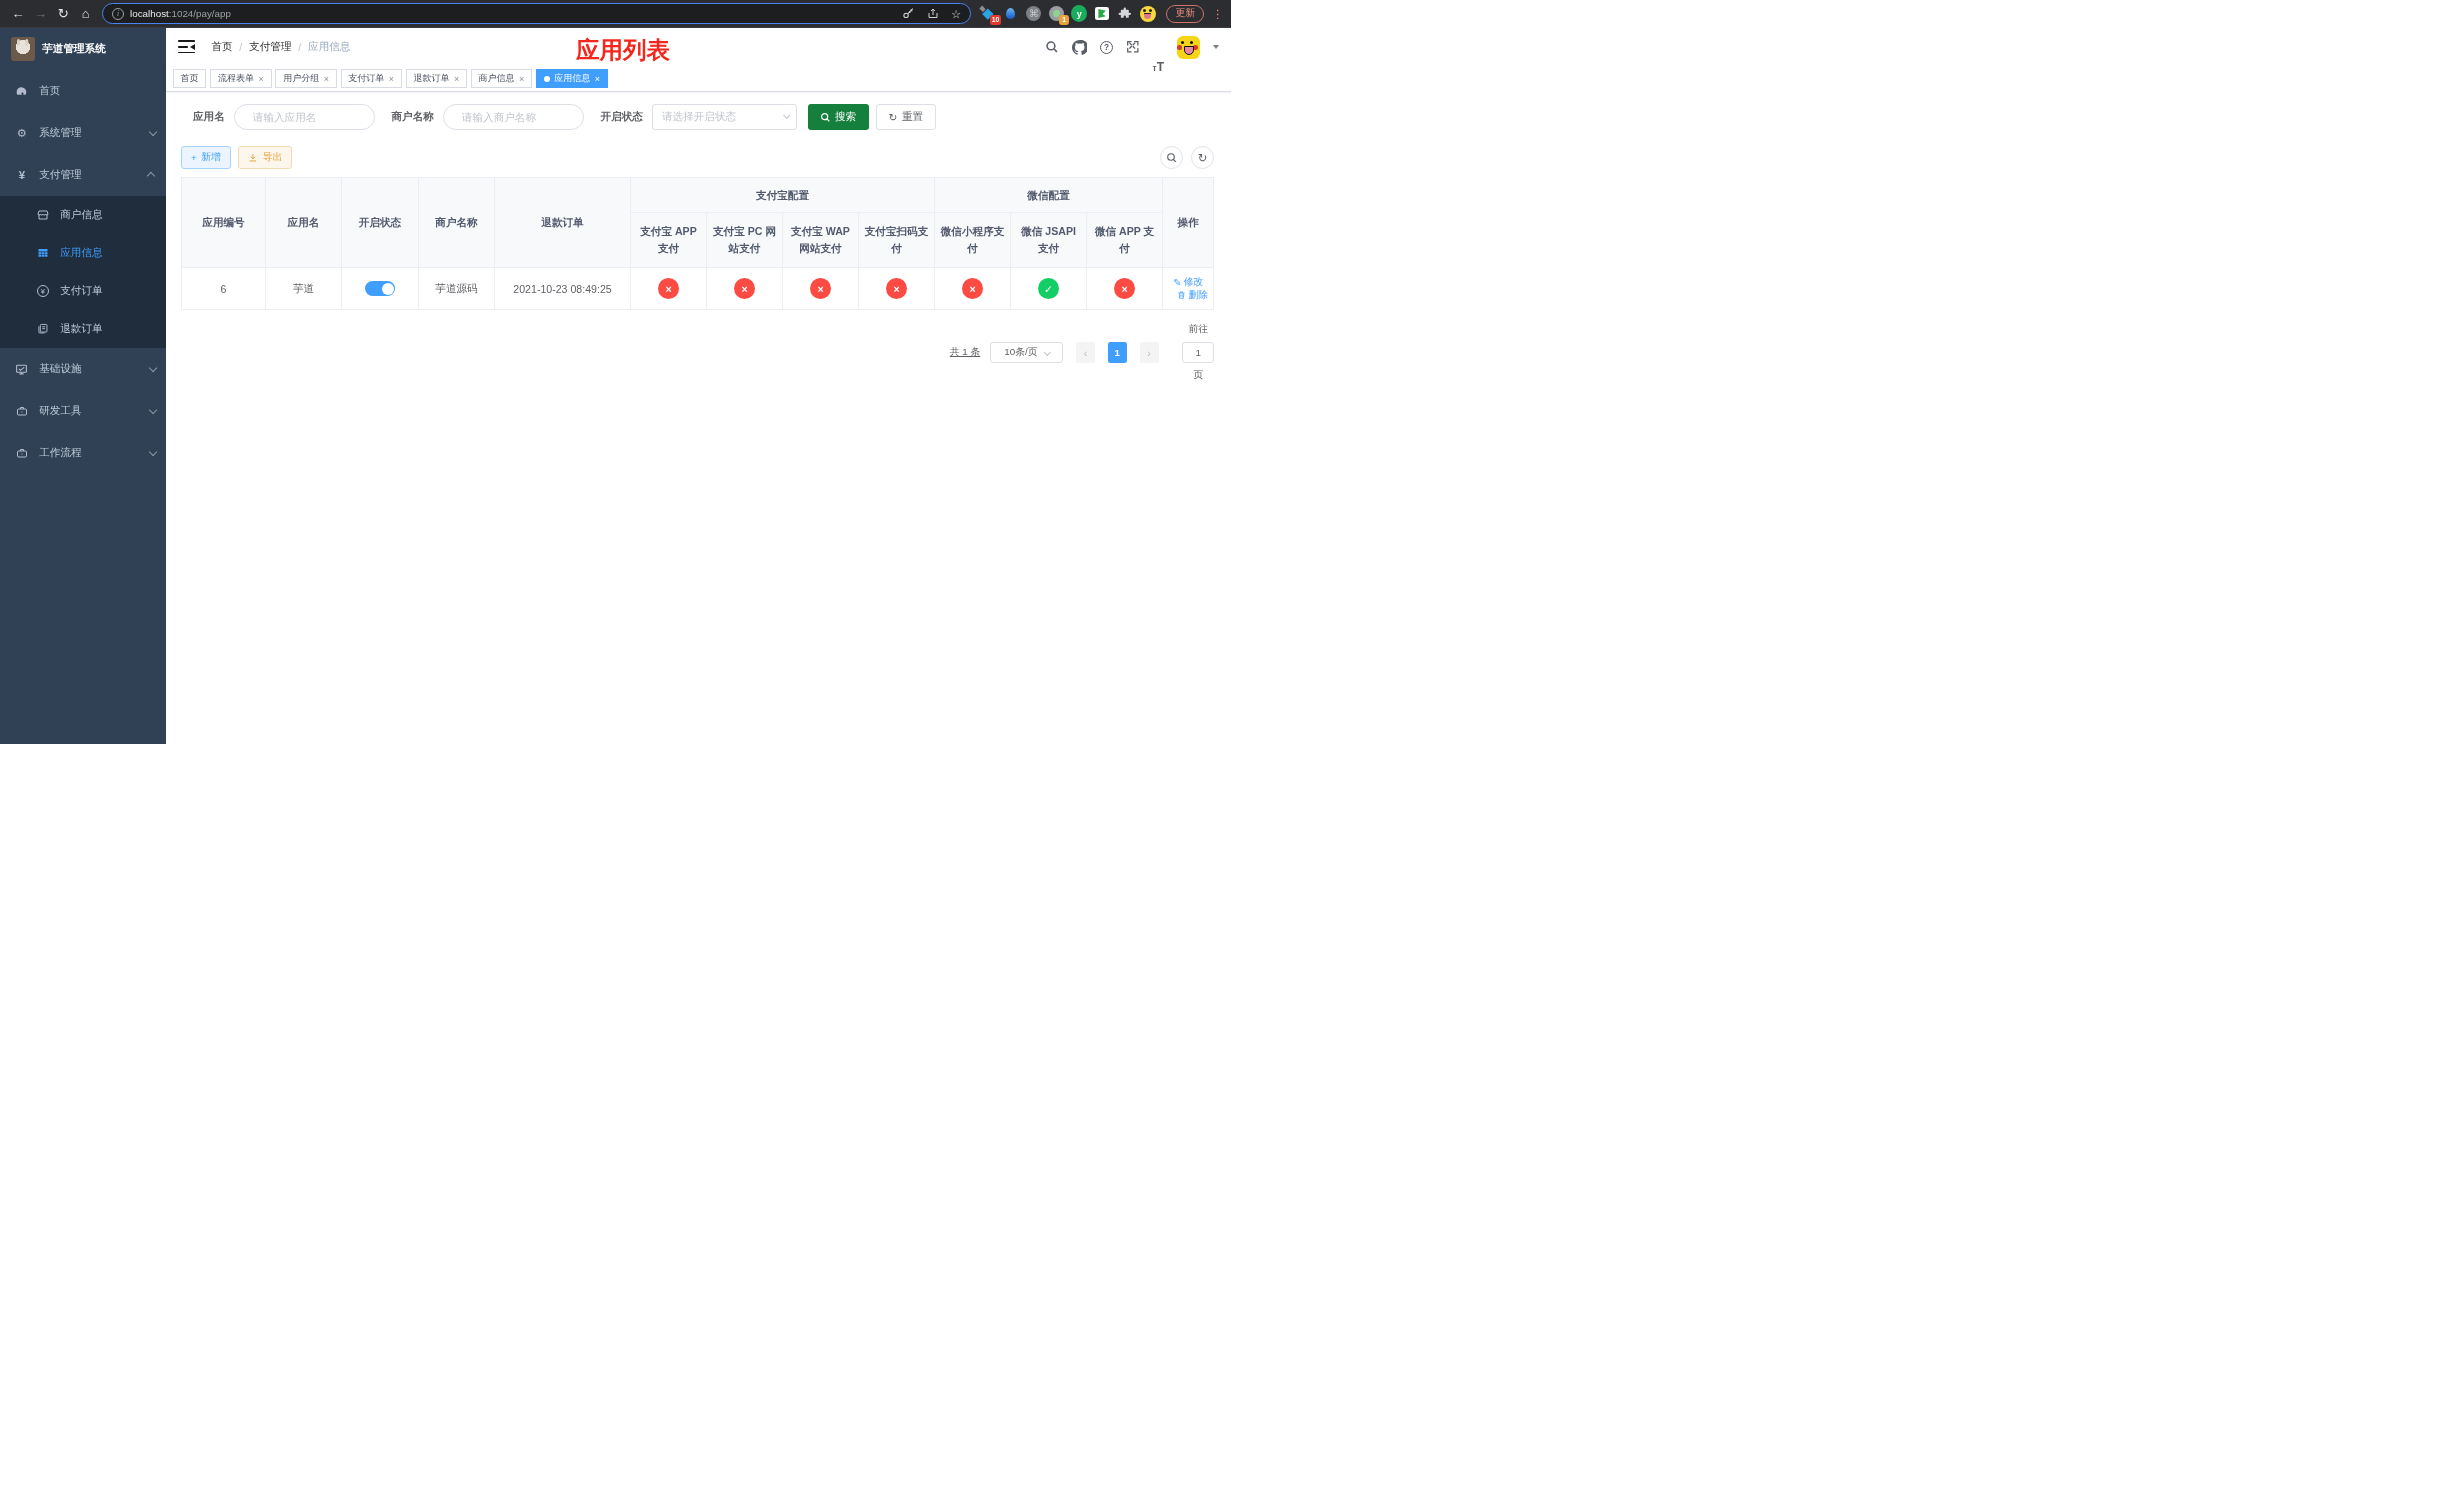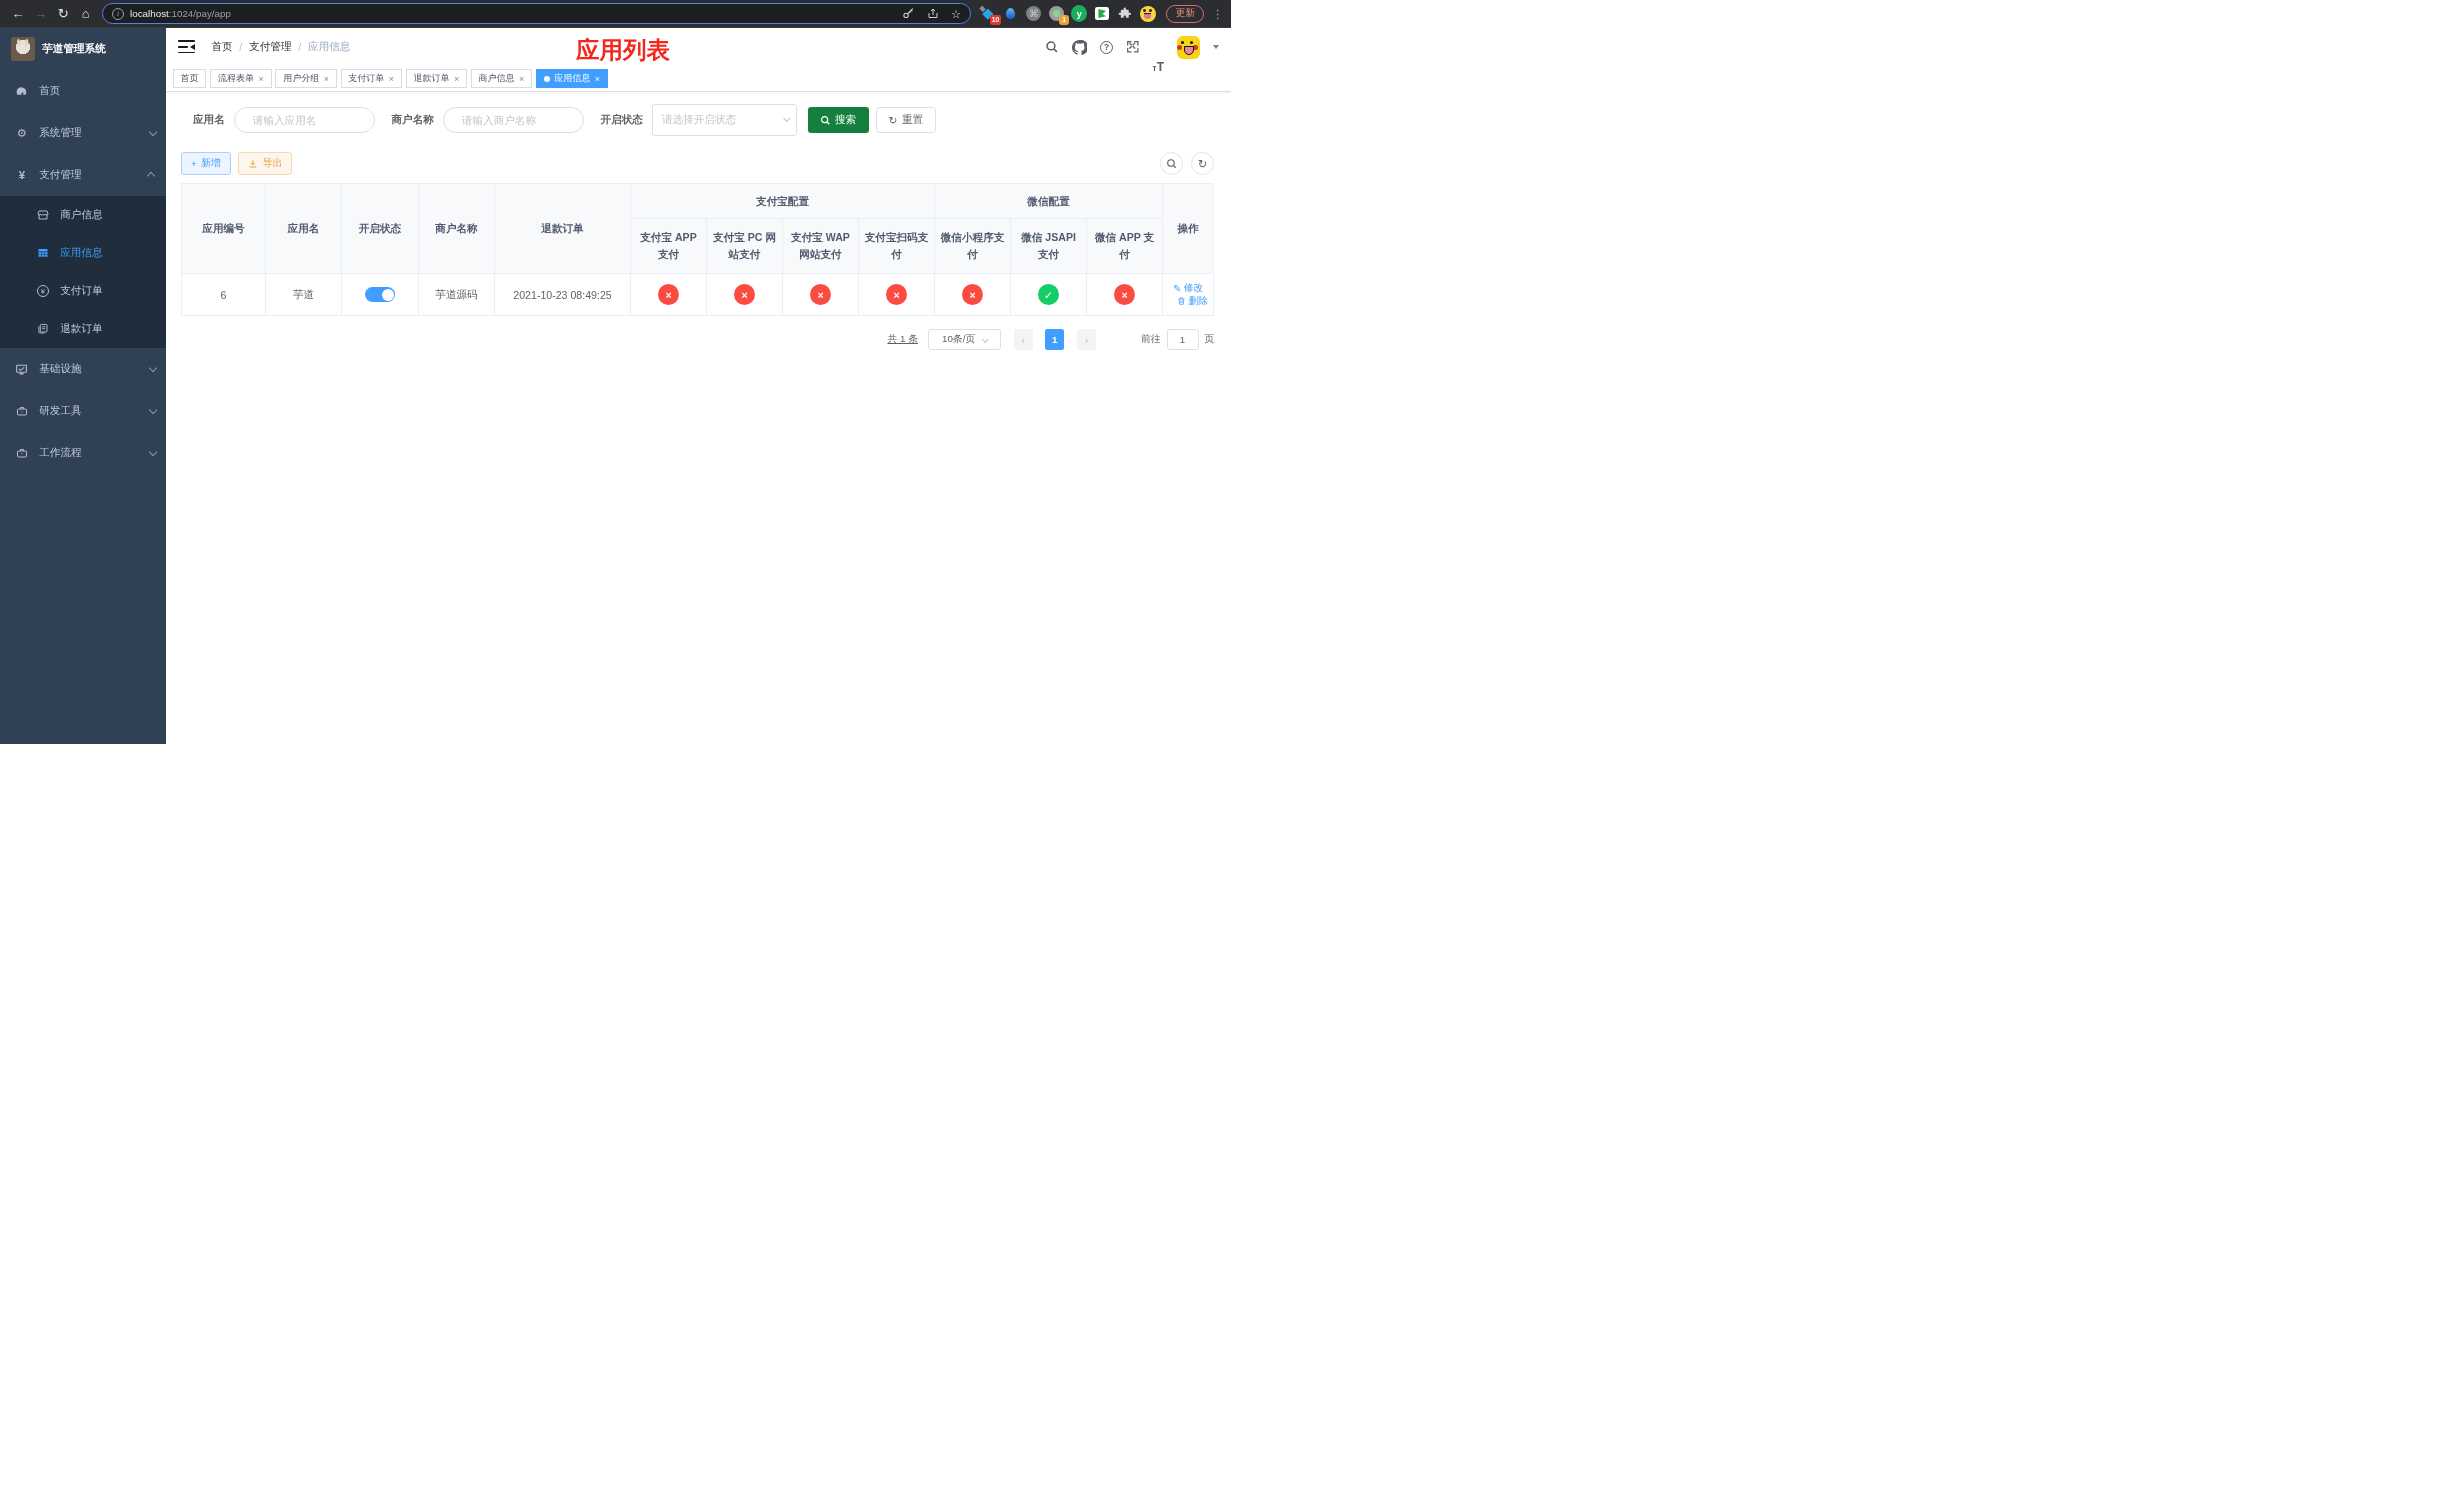--- a/index.html
+++ b/index.html
@@ -123,21 +123,21 @@
   .tag .dot { width:6px; height:6px; border-radius:50%; background:#fff; flex:none; }
 
   
   .content { flex:1; padding:10.6px 16.7px 0 15px; }
   .filter-row { display:flex; align-items:center; margin:1.5px 0 0 12px; }
   .f-label { font-size:10.6px; font-weight:700; color:#606266; margin-right:9px; white-space:nowrap; }
   .f-input { width:141px; height:26px; border:0.8px solid #dcdfe6; border-radius:13px;
     padding:0 18px; font-size:10.6px; color:#606266; margin-right:16.7px; outline:none;
     font-family:inherit; }
   .f-input::placeholder { color:#c0c4cc; }
-  .f-select { width:145px; height:32px; border:0.8px solid #dcdfe6; border-radius:3px;
+  .f-select { width:145px; height:26px; border:0.8px solid #dcdfe6; border-radius:3px;
     display:flex; align-items:center; padding:0 7.6px 0 9px; font-size:10.6px; color:#c0c4cc;
     margin-right:10.6px; cursor:pointer; }
   .f-select .sel-caret { margin-left:auto; width:5.3px; height:5.3px; border-right:1.1px solid #c0c4cc;
     border-bottom:1.1px solid #c0c4cc; transform:rotate(45deg) translateY(-1.5px); }
   .btn { height:26px; border-radius:3px; font-size:10.6px; display:inline-flex; align-items:center;
     gap:4.5px; padding:0 11.4px; cursor:pointer; border:0.8px solid transparent; white-space:nowrap;
     font-family:inherit; }
   .btn-primary { background:#15803d; color:#fff;align-items:center; }
   .btn-plain { background:#fff; border-color:#dcdfe6; color:#606266; margin-left:7.6px; }
   .action-row { display:flex; align-items:center; margin-top:16px; }
@@ -177,21 +177,21 @@
   .pg-size { width:73px; height:21px; border:0.8px solid #dcdfe6; border-radius:3px; display:flex;
     align-items:center; justify-content:center; gap:6.8px; cursor:pointer; }
   .pg-size .sel-caret { width:4.5px; height:4.5px; border-right:1px solid #c0c4cc;
     border-bottom:1px solid #c0c4cc; transform:rotate(45deg) translateY(-1.5px); }
   .pg-btn { width:19px; height:21px; background:#f4f4f5; border-radius:2.3px; color:#b7bcc4;
     display:flex; align-items:center; justify-content:center; font-size:10.6px; cursor:pointer;
     margin-left:6px; }
   .pg-page { width:19px; height:21px; background:#409eff; color:#fff; border-radius:2.3px;
     display:flex; align-items:center; justify-content:center; font-weight:700; cursor:pointer;
     margin-left:6px; }
-  .pg-goto { display:flex; align-items:center; gap:6px; margin-left:38px; }
+  .pg-goto { display:flex; align-items:center; gap:6px; margin-left:17px;flex-direction:column; }
   .pg-input { width:32px; height:21px; border:0.8px solid #dcdfe6; border-radius:3px;
     text-align:center; font-size:9.8px; color:#606266; outline:none; font-family:inherit; }
 </style>
 </head>
 <body>
 
 <div class="browser-bar">
   <div class="nav-ico">←</div>
   <div class="nav-ico dim">→</div>
   <div class="nav-ico">↻</div>

